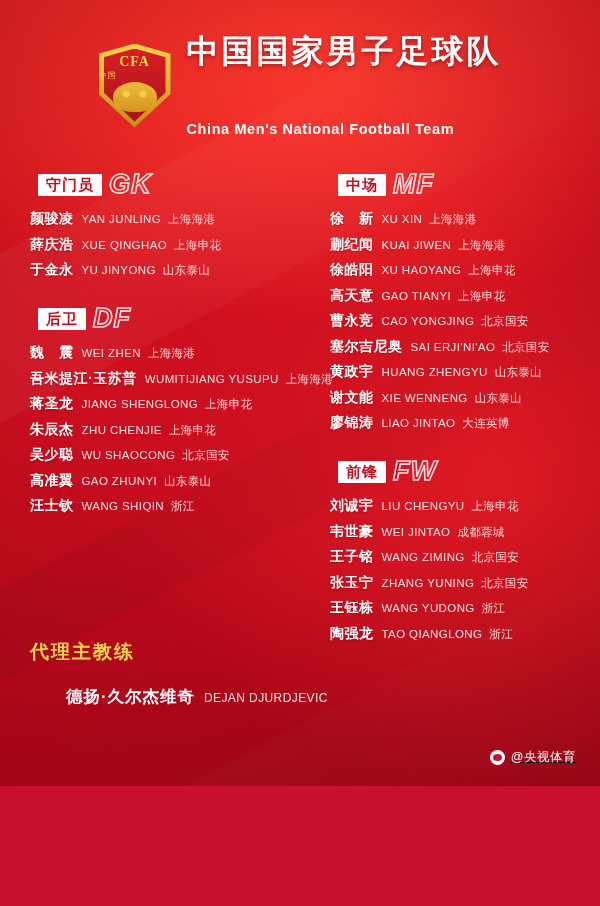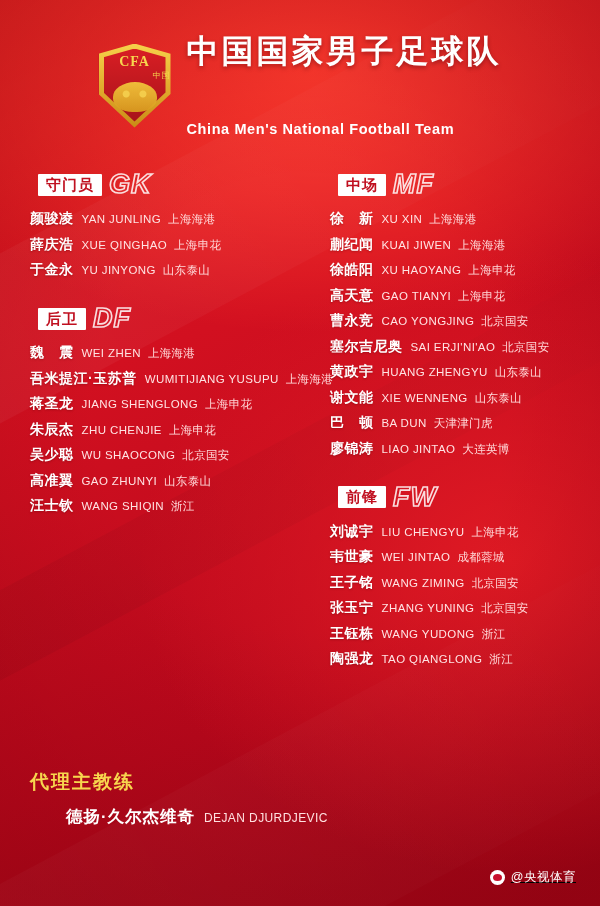--- a/index.html
+++ b/index.html
@@ -9,21 +9,21 @@
   body {
     width: 600px;
     height: 906px;
     font-family: "Liberation Sans", sans-serif;
     background: #c8102e;
     overflow: hidden;
   }
   .poster {
     position: relative;
     width: 600px;
-    height: 906px;
+    height: 786px;
     background:
       radial-gradient(ellipse 700px 420px at 52% 8%, #ff3a2e 0%, rgba(255,58,46,0) 62%),
       radial-gradient(ellipse 620px 520px at 85% 62%, #e01a24 0%, rgba(224,26,36,0) 60%),
       linear-gradient(160deg, #e02020 0%, #d21020 36%, #b8081c 72%, #9c0416 100%);
     overflow: hidden;
   }
   
   .band {
     position: absolute;
     background: linear-gradient(90deg, rgba(255,255,255,0.055), rgba(255,255,255,0.0));
@@ -75,21 +75,21 @@
     text-align: center;
     font-family: "Liberation Serif", serif;
     font-weight: bold;
     font-size: 14px;
     letter-spacing: 1px;
     color: #f7d64e;
   }
   .crest .cn {
     position: absolute;
     top: 26px; left: 0; right: 0;
-    text-align: right;
+    text-align: left;
     font-size: 8px;
     color: #f7d64e;
     letter-spacing: 1px;
   }
   .crest .dragon {
     position: absolute;
     left: 14px; right: 14px; top: 38px; height: 30px;
     border-radius: 50% 50% 45% 45%;
     background:
       radial-gradient(circle at 30% 40%, #f7d64e 0 3px, rgba(0,0,0,0) 4px),
@@ -196,21 +196,21 @@
     position: absolute;
     left: 30px;
     bottom: 78px;
   }
   .coach-title {
     font-family: "Liberation Sans", sans-serif;
     font-weight: bold;
     font-size: 19px;
     color: #f7d64e;
     letter-spacing: 2px;
-    margin-bottom: 11px;
+    margin-bottom: 21px;
   }
   .coach-row { display: flex; align-items: baseline; }
   .coach-cn {
     font-family: "Liberation Sans", sans-serif;
     font-weight: bold;
     font-size: 16.5px;
     color: #ffffff;
     letter-spacing: 1px;
     margin-left: 36px;
   }
@@ -386,25 +386,20 @@
           <span class="p-cn">黄政宇</span>
           <span class="p-en">HUANG ZHENGYU</span>
           <span class="p-club">山东泰山</span>
         </div>
         <div class="player">
           <span class="p-cn">谢文能</span>
           <span class="p-en">XIE WENNENG</span>
           <span class="p-club">山东泰山</span>
         </div>
         <div class="player">
-          <span class="p-cn">巴　顿</span>
-          <span class="p-en">BA DUN</span>
-          <span class="p-club">天津津门虎</span>
-        </div>
-        <div class="player">
           <span class="p-cn">廖锦涛</span>
           <span class="p-en">LIAO JINTAO</span>
           <span class="p-club">大连英博</span>
         </div>
       </div>
 
       <div class="group">
         <div class="group-head">
           <span class="tag-cn">前锋</span>
           <span class="tag-en">FW</span>

